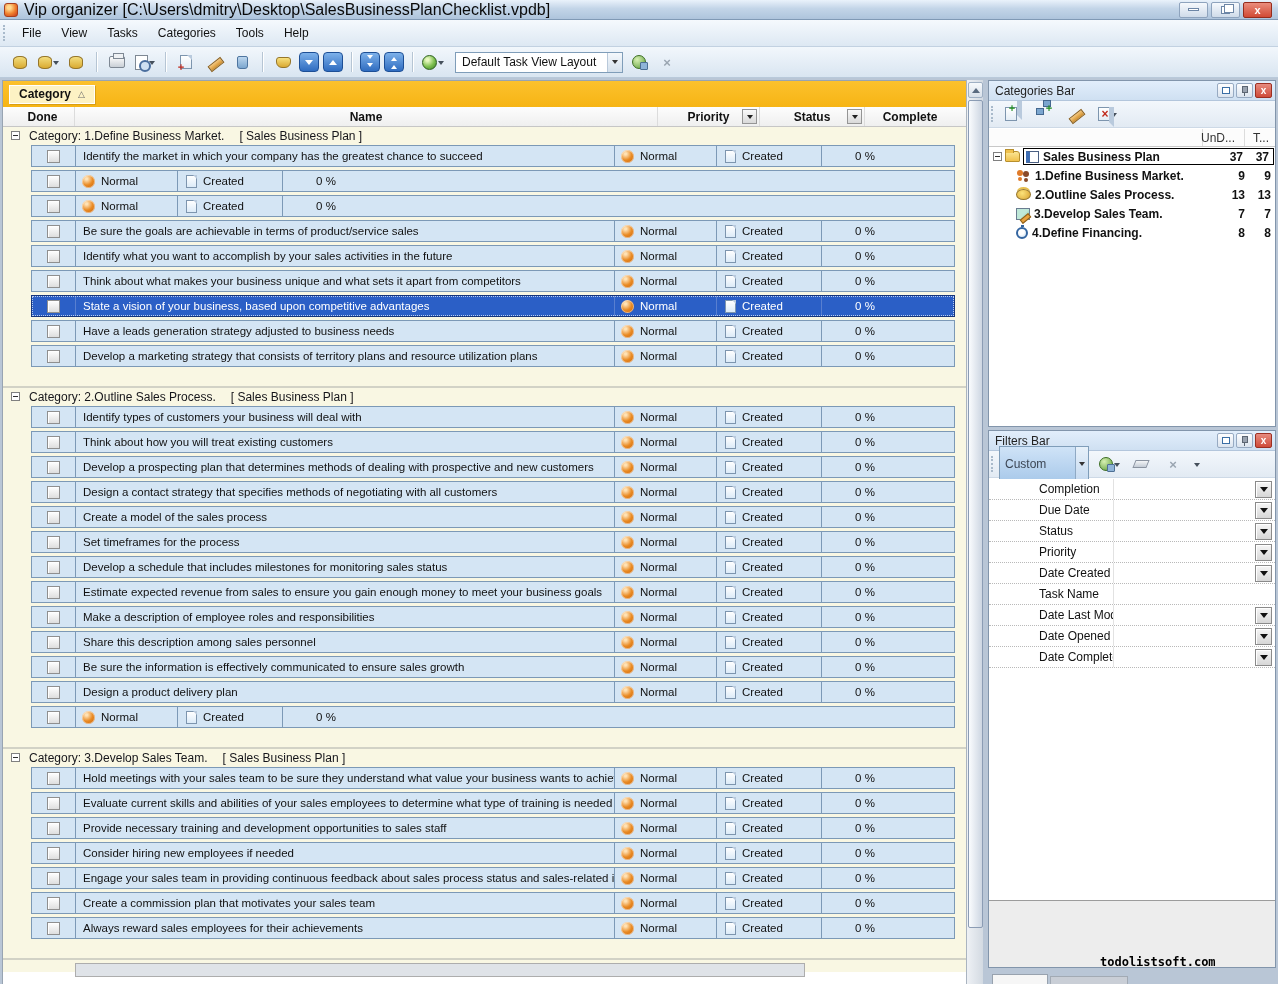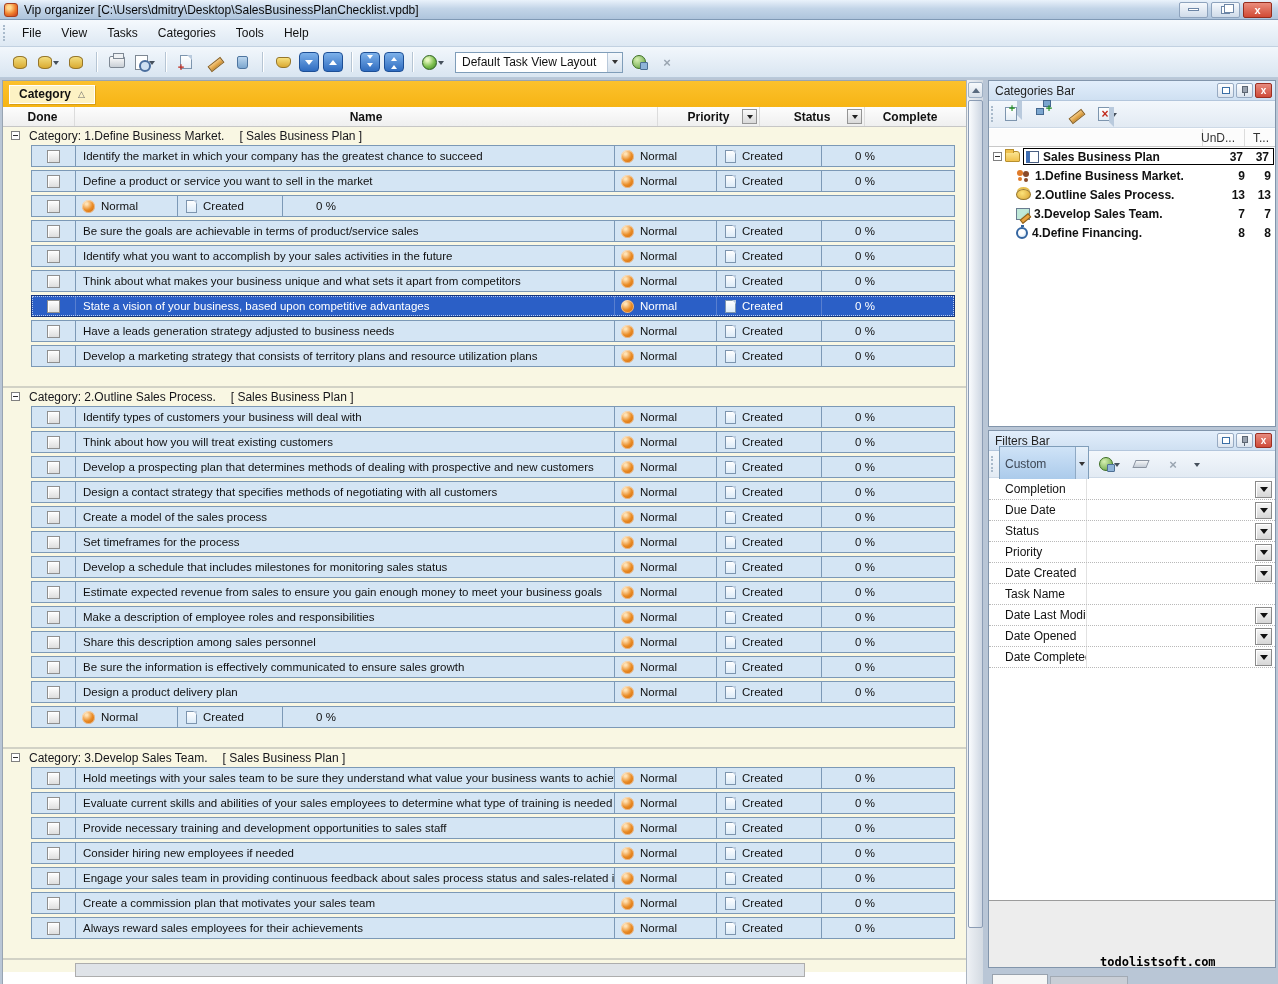--- a/index.html
+++ b/index.html
@@ -20,21 +20,21 @@
     --c-rowborder:#7c99b6;
     --c-group:#f9f7e3;
   }
   
   .titlebar{position:absolute;left:0;top:0;width:1278px;height:20px;
     background:linear-gradient(#eaf2fb,#c3d5e8 45%,#aec4dc);
     border-bottom:1px solid #8099b5;display:flex;align-items:center;gap:6px;padding:0 4px;}
   .appicon{width:14px;height:14px;border-radius:3px;
     background:radial-gradient(circle at 35% 30%,#ffd98e 15%,#f0812f 55%,#c63a1c);
     border:1px solid #a8401f;flex:0 0 auto;}
-  .wtitle{font-size:12px;color:#0a0a0a;white-space:nowrap;overflow:hidden;flex:1;}
+  .wtitle{font-size:16px;color:#0a0a0a;white-space:nowrap;overflow:hidden;flex:1;}
   .winbtns{display:flex;gap:3px;padding-right:2px;}
   .winbtn{width:29px;height:16px;border-radius:2px;border:1px solid #8ea3bd;
     background:linear-gradient(#f6f9fd,#cfdbe9);display:flex;align-items:center;justify-content:center;}
   .winbtn.close{background:linear-gradient(#ea8d7d,#d14a35);border-color:#952c1d;color:#fff;font-weight:bold;font-size:11px;}
   .glyph-min{width:11px;height:3px;background:#fff;border:1px solid #6d86a6;}
   .glyph-restore{width:9px;height:8px;border:1px solid #6d86a6;background:#fff;position:relative;}
   .glyph-restore::after{content:"";position:absolute;left:2px;top:-3px;width:8px;height:7px;border:1px solid #6d86a6;background:#fff;}
   
   .menubar{position:absolute;left:0;top:20px;width:1278px;height:27px;
     background:linear-gradient(#f5f9fd,#dde8f3);border-bottom:1px solid #c2d1e1;
@@ -171,21 +171,21 @@
   .ic-board::after{content:"";position:absolute;right:-2px;bottom:-2px;width:9px;height:3px;background:#e8a13c;border:1px solid #8a5f1d;transform:rotate(-40deg);}
   .ic-stopwatch{width:12px;height:12px;border-radius:50%;background:radial-gradient(circle at 40% 35%,#ffffff 40%,#bcd6ee);border:2px solid #3465a0;position:relative;flex:0 0 auto;}
   .ic-stopwatch::before{content:"";position:absolute;left:3px;top:-4px;width:3px;height:2px;background:#3465a0;}
   
   .fcombo{width:90px;height:36px;border:1px solid #7f9db9;background:linear-gradient(#cfe3f7,#a9c9ea);display:flex;align-items:center;position:relative;}
   .fcombo .val{flex:1;padding-left:5px;color:#3c4654;}
   .fcombo .dd{width:13px;height:100%;border-left:1px solid #8fa9c4;display:flex;align-items:center;justify-content:center;background:linear-gradient(#e7f1fa,#c6daf0);}
   .ic-eraser{width:14px;height:8px;background:linear-gradient(#f3f5f7,#c4ccd6);border:1px solid #8a93a0;transform:skewX(-22deg);}
   .fgrid{position:absolute;left:0;top:48px;right:0;bottom:68px;background:#fff;overflow:hidden;}
   .frow{height:21px;display:flex;align-items:center;border-bottom:1px dotted #b9b9b9;position:relative;}
-  .frow .flbl{width:97px;padding-left:16px;white-space:nowrap;overflow:hidden;}
+  .frow .flbl{width:97px;padding-left:23px;white-space:nowrap;overflow:hidden;margin-left:27px;}
   .frow .fval{flex:1;height:100%;border-left:1px solid #e2e2e2;}
   .fdrop{position:absolute;right:3px;top:2px;width:17px;height:17px;border:1px solid #8a8a8a;
     background:linear-gradient(#f6f6f6,#d7d7d7);box-shadow:inset 1px 1px 0 #fff;display:flex;align-items:center;justify-content:center;}
   .fdrop .tri{width:0;height:0;border:4px solid transparent;border-top:5px solid #111;margin-top:4px;}
   .ffooter{position:absolute;left:0;right:0;bottom:0;height:67px;background:#ededed;border-top:1px solid #9c9c9c;}
   
   .dock-tab{position:absolute;left:992px;top:974px;width:56px;height:12px;background:#f6f6f6;border:1px solid #98a2ae;}
   .dock-bar{position:absolute;left:1050px;top:976px;width:78px;height:10px;background:#c9ced6;border:1px solid #a2aab4;}
   .watermark{position:absolute;left:1100px;top:955px;font-family:"DejaVu Sans Mono",monospace;
     font-weight:bold;font-size:12px;letter-spacing:0;color:#000;z-index:20;}
@@ -336,21 +336,20 @@
     <span class="cell c-status">
               <span class="pageic"></span>
               <span class="t-status">Created</span>
             </span>
     <span class="cell c-comp t-comp">0 %</span>
   </div>
           <div class="trow">
     <span class="cell c-done">
               <span class="cb"></span>
             </span>
-    <span class="cell c-name t-name">Define a product or service you want to sell in the market</span>
     <span class="cell c-pri">
               <span class="orb"></span>
               <span class="t-pri">Normal</span>
             </span>
     <span class="cell c-status">
               <span class="pageic"></span>
               <span class="t-status">Created</span>
             </span>
     <span class="cell c-comp t-comp">0 %</span>
   </div>

